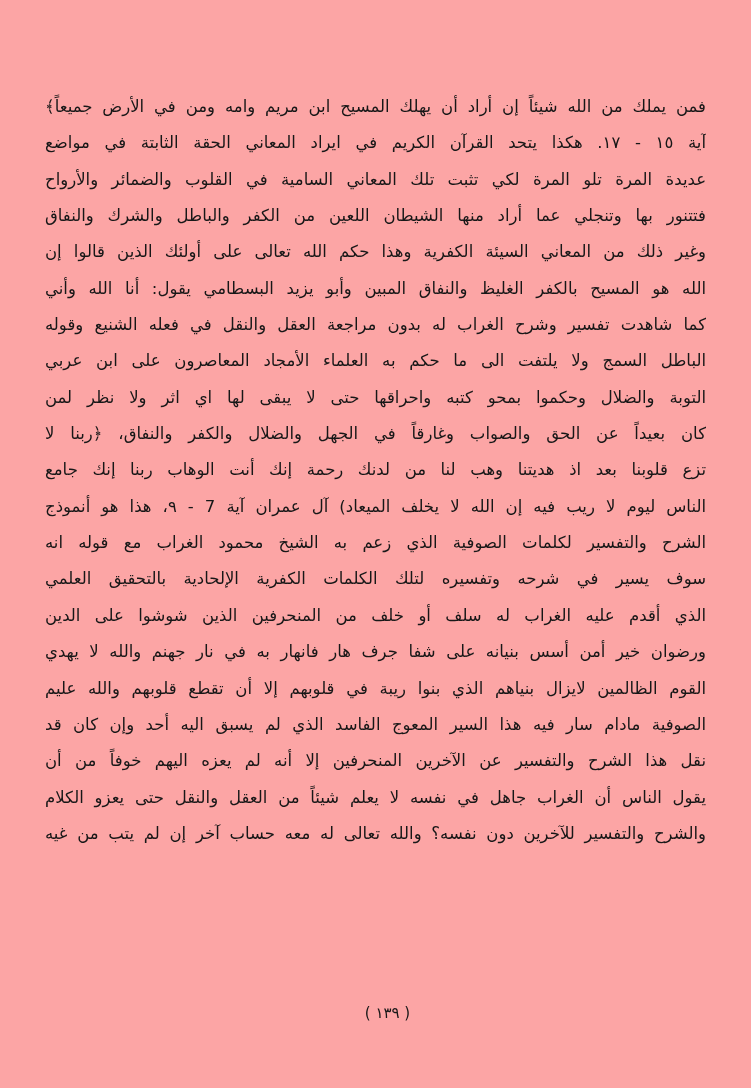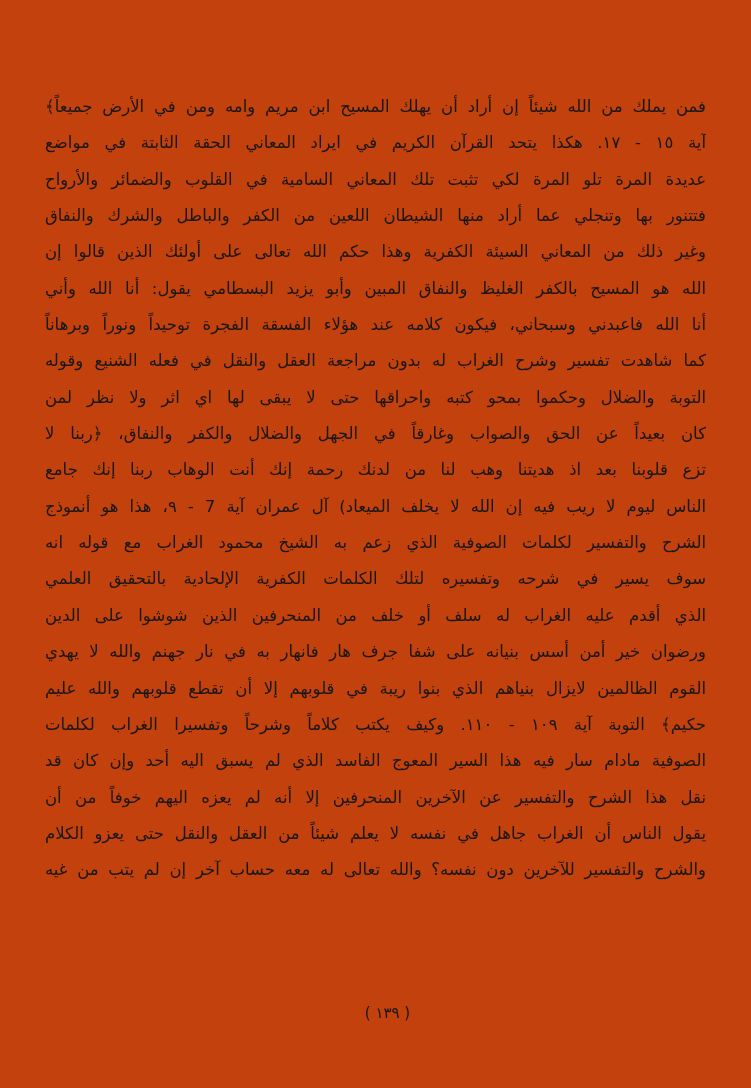--- a/index.html
+++ b/index.html
@@ -4,21 +4,21 @@
 <style>
   html, body {
     margin: 0;
     padding: 0;
     background: #ffffff;
   }
   .page {
     position: relative;
     width: 751px;
     height: 1088px;
-    background: #c2410c;
+    background: #fca5a5;
     overflow: hidden;
     font-family: "DejaVu Sans", sans-serif;
   }
   .text-block {
     position: absolute;
     top: 89px;
     left: 45px;
     width: 661px;
     direction: rtl;
   }
@@ -50,32 +50,31 @@
 
 <div class="page">
 
   <div class="text-block">
     <div class="line">فمن يملك من الله شيئاً إن أراد أن يهلك المسيح ابن مريم وامه ومن في الأرض جميعاً﴾</div>
     <div class="line">آية ١٥ - ١٧. هكذا يتحد القرآن الكريم في ايراد المعاني الحقة الثابتة في مواضع</div>
     <div class="line">عديدة المرة تلو المرة لكي تثبت تلك المعاني السامية في القلوب والضمائر والأرواح</div>
     <div class="line">فتتنور بها وتنجلي عما أراد منها الشيطان اللعين من الكفر والباطل والشرك والنفاق</div>
     <div class="line">وغير ذلك من المعاني السيئة الكفرية وهذا حكم الله تعالى على أولئك الذين قالوا إن</div>
     <div class="line">الله هو المسيح بالكفر الغليظ والنفاق المبين وأبو يزيد البسطامي يقول: أنا الله وأني</div>
-    <div class="line">أنا الله فاعبدني وسبحاني، فيكون كلامه عند هؤلاء الفسقة الفجرة توحيداً ونوراً وبرهاناً</div>
     <div class="line">كما شاهدت تفسير وشرح الغراب له بدون مراجعة العقل والنقل في فعله الشنيع وقوله</div>
+    <div class="line">الباطل السمج ولا يلتفت الى ما حكم به العلماء الأمجاد المعاصرون على ابن عربي</div>
     <div class="line">التوبة والضلال وحكموا بمحو كتبه واحراقها حتى لا يبقى لها اي اثر ولا نظر لمن</div>
     <div class="line">كان بعيداً عن الحق والصواب وغارقاً في الجهل والضلال والكفر والنفاق، ﴿ربنا لا</div>
     <div class="line">تزع قلوبنا بعد اذ هديتنا وهب لنا من لدنك رحمة إنك أنت الوهاب ربنا إنك جامع</div>
     <div class="line">الناس ليوم لا ريب فيه إن الله لا يخلف الميعاد) آل عمران آية 7 - ٩، هذا هو أنموذج</div>
     <div class="line">الشرح والتفسير لكلمات الصوفية الذي زعم به الشيخ محمود الغراب مع قوله انه</div>
     <div class="line">سوف يسير في شرحه وتفسيره لتلك الكلمات الكفرية الإلحادية بالتحقيق العلمي</div>
     <div class="line">الذي أقدم عليه الغراب له سلف أو خلف من المنحرفين الذين شوشوا على الدين</div>
     <div class="line">ورضوان خير أمن أسس بنيانه على شفا جرف هار فانهار به في نار جهنم والله لا يهدي</div>
     <div class="line">القوم الظالمين لايزال بنياهم الذي بنوا ريبة في قلوبهم إلا أن تقطع قلوبهم والله عليم</div>
-    <div class="line">حكيم﴾ التوبة آية ١٠٩ - ١١٠. وكيف يكتب كلاماً وشرحاً وتفسيرا الغراب لكلمات</div>
     <div class="line">الصوفية مادام سار فيه هذا السير المعوج الفاسد الذي لم يسبق اليه أحد وإن كان قد</div>
     <div class="line">نقل هذا الشرح والتفسير عن الآخرين المنحرفين إلا أنه لم يعزه اليهم خوفاً من أن</div>
     <div class="line">يقول الناس أن الغراب جاهل في نفسه لا يعلم شيئاً من العقل والنقل حتى يعزو الكلام</div>
     <div class="line">والشرح والتفسير للآخرين دون نفسه؟ والله تعالى له معه حساب آخر إن لم يتب من غيه</div>
   </div>
 
   <div class="page-number">( ١٣٩ )</div>
 
 </div>
 

